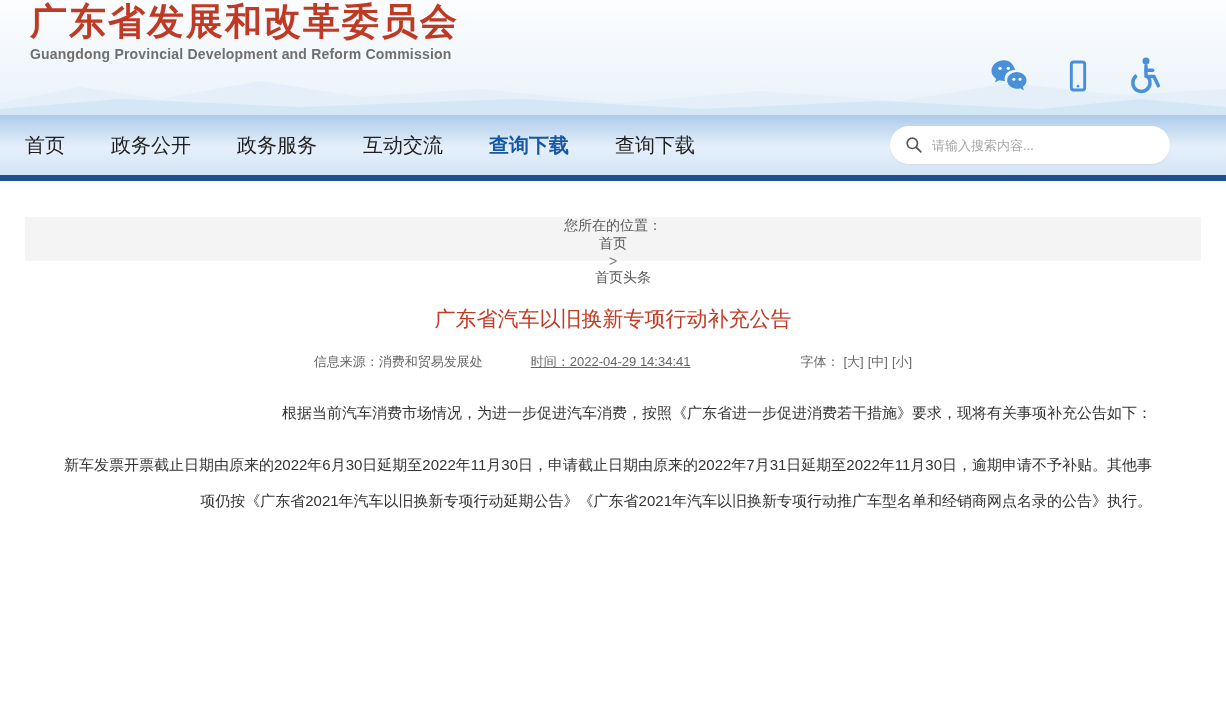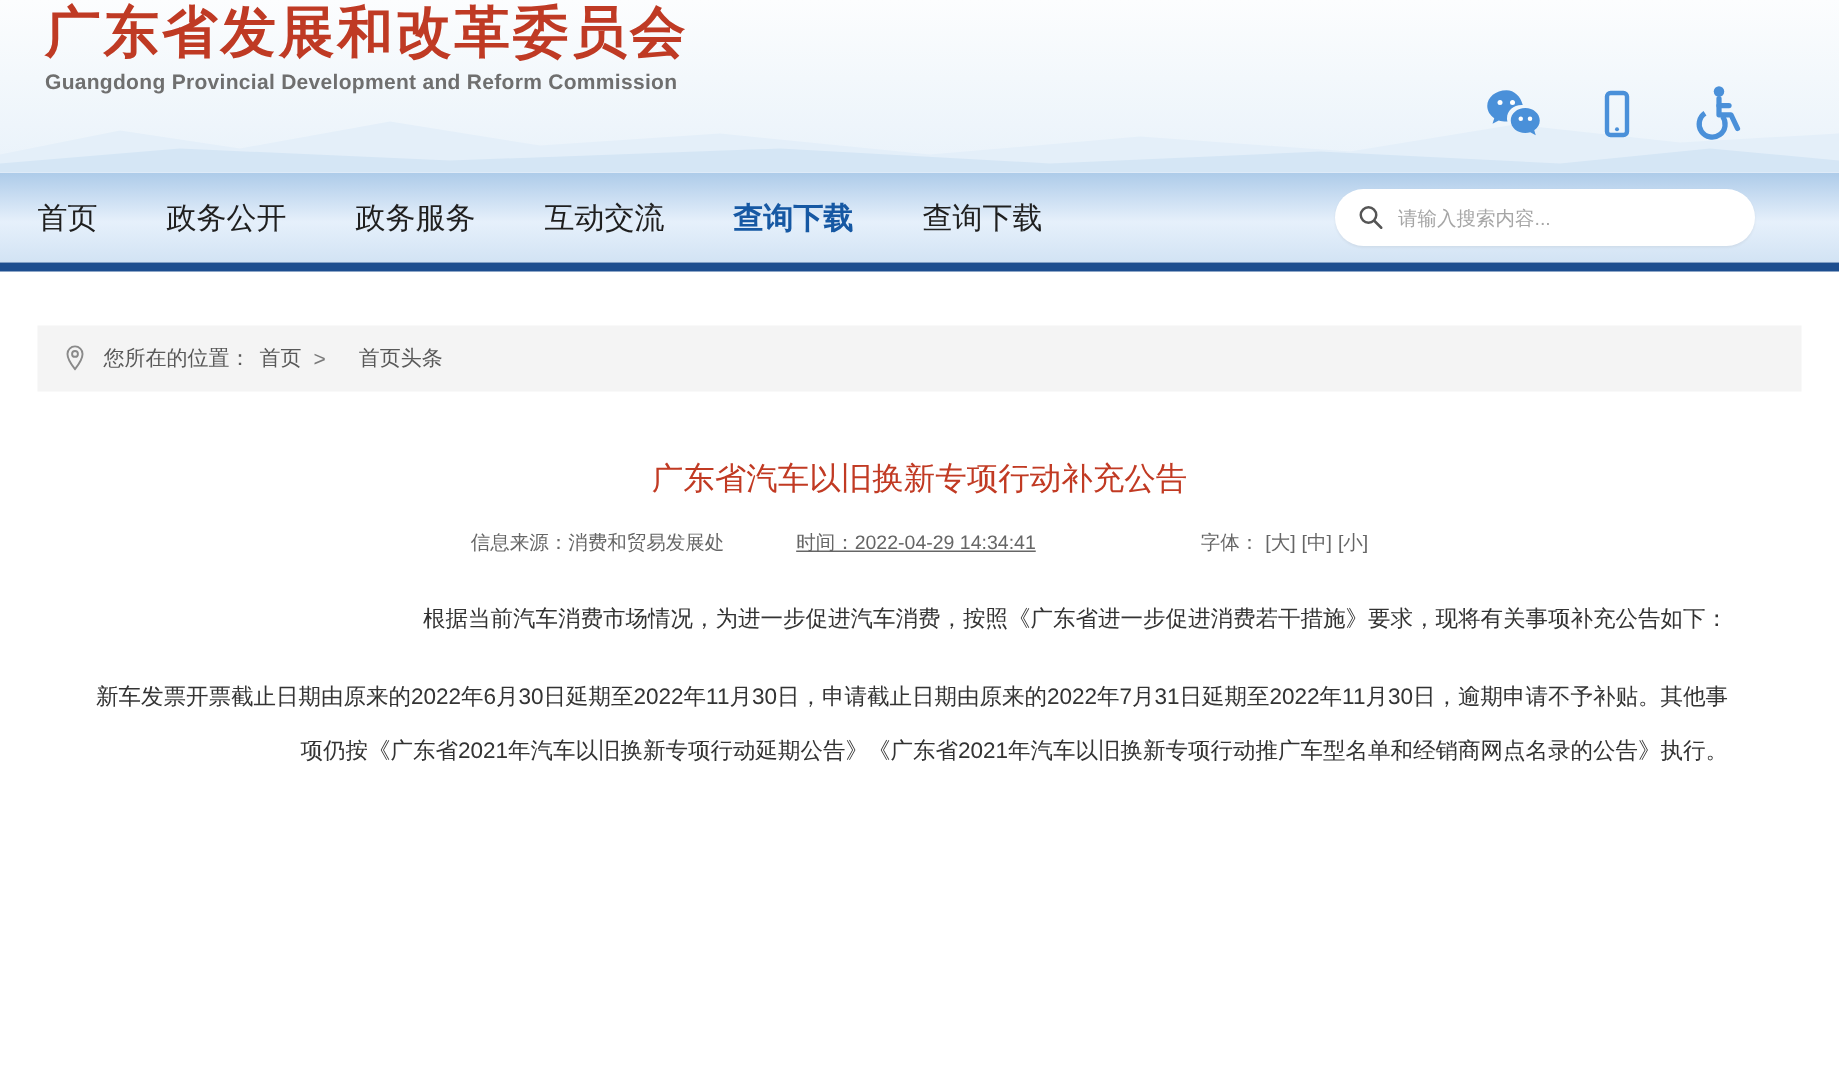--- a/index.html
+++ b/index.html
@@ -27,21 +27,21 @@
   .search-box { margin-left: auto; margin-right: 56px; width: 280px; height: 38px;
     background: #fff; border-radius: 19px; display: flex; align-items: center;
     padding: 5px 14px; box-shadow: 0 1px 2px rgba(0,0,0,.06); }
   .search-box svg { flex: 0 0 auto; margin-right: 8px; cursor: pointer; }
   .search-box input { border: none; outline: none; background: transparent; flex: 1;
     font-size: 13px; color: #333; font-family: inherit; }
   .search-box input::placeholder { color: #a6a6a6; }
 
   
   .crumb { margin: 36px 25px 0 25px; height: 44px; background: #f4f4f4;
-    display: flex; align-items: center; padding: 0 16px; font-size: 14px; color: #595959; }
+    display: flex; align-items: center; padding: 0 16px; font-size: 14px; color: #595959; flex-direction: column; }
   .crumb svg { margin-right: 10px; }
   .crumb a { color: #595959; text-decoration: none; cursor: pointer; margin: 0 6px; }
   .crumb .sep { margin: 0 2px; color: #7a7a7a; }
   .crumb .current { margin-left: 20px; }
 
   
   .article { padding-top: 44px; }
   .article h2 { text-align: center; font-size: 21px; font-weight: normal; color: #c13a23; }
   .meta { margin-top: 20px; display: flex; justify-content: center; align-items: center;
     font-size: 13px; color: #666; }

